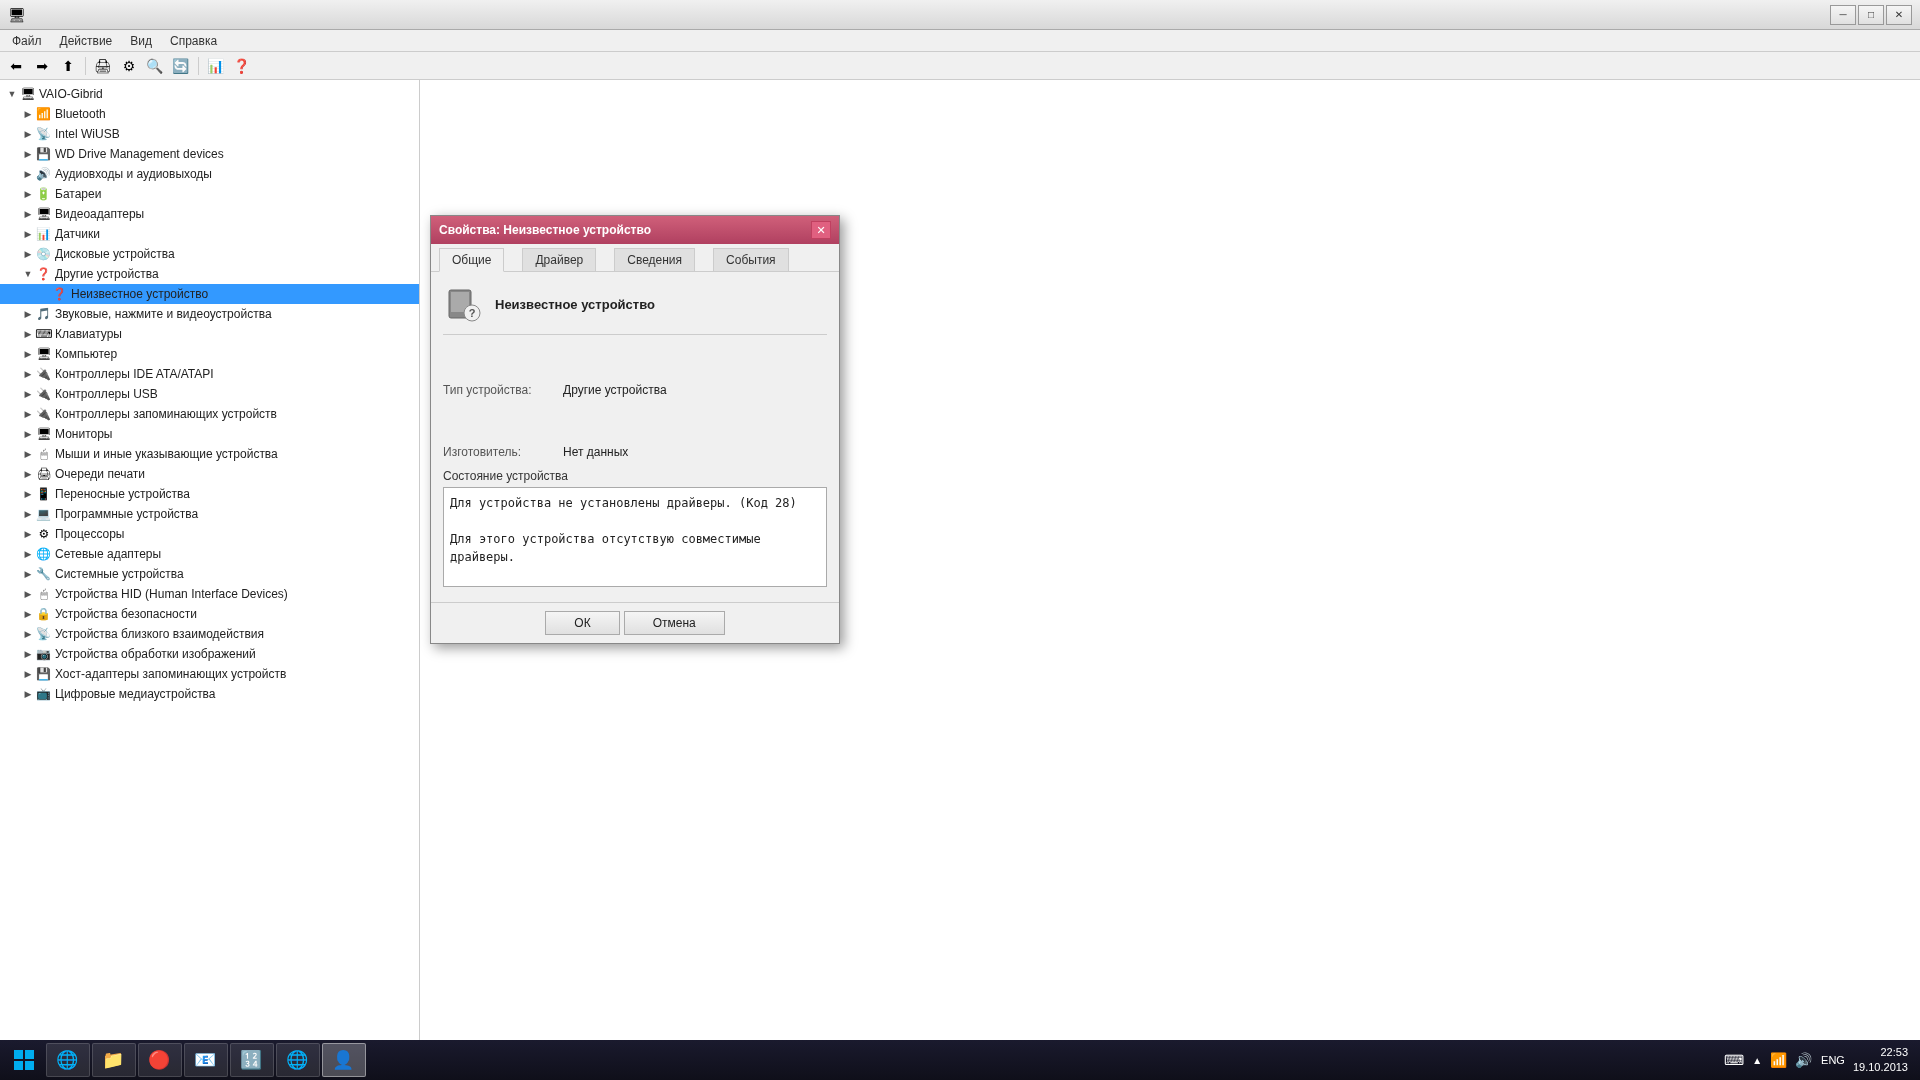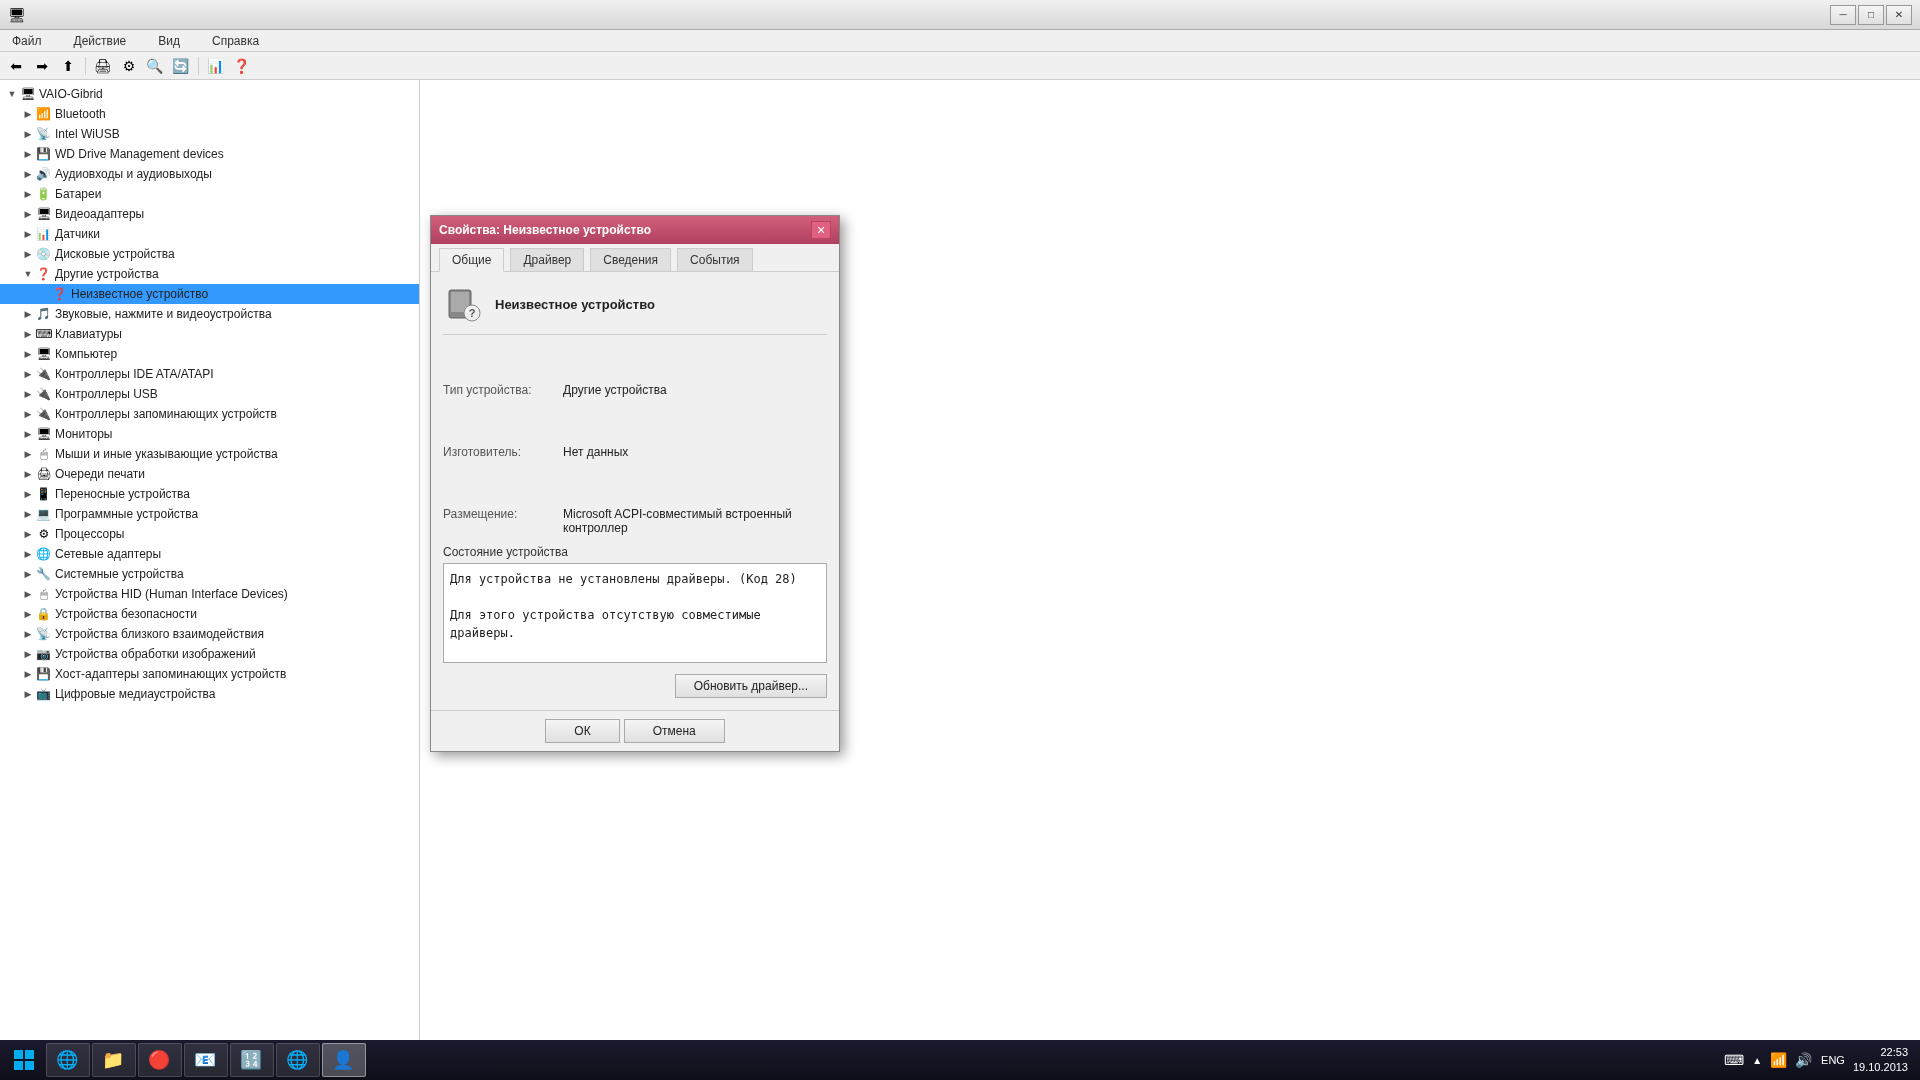--- a/index.html
+++ b/index.html
@@ -48,21 +48,21 @@
     }
 
     
     .menu-bar {
       background: #f0f0f0;
       height: 22px;
       display: flex;
       align-items: center;
       border-bottom: 1px solid #ccc;
       padding: 0 4px;
-      gap: 16px;
+      gap: 2px;
     }
     .menu-item {
       padding: 2px 8px;
       cursor: pointer;
       font-size: 12px;
       color: #333;
     }
 
     
     .toolbar {
@@ -235,21 +235,21 @@
       display: flex;
       align-items: center;
       justify-content: center;
       font-size: 11px;
     }
     .dialog-tabs {
       background: #f0f0f0;
       border-bottom: 1px solid #ccc;
       display: flex;
       padding: 4px 8px 0;
-      gap: 4px;
+      gap: 16px;
     }
     .dialog-tab {
       padding: 4px 12px;
       border: 1px solid #ccc;
       border-bottom: none;
       background: #e0e0e0;
       cursor: pointer;
       font-size: 12px;
       margin-right: 2px;
       color: #333;
@@ -646,37 +646,30 @@
 
       
       <div class="prop-row">
         <span class="prop-label">Тип устройства:</span>
         <span class="prop-value">Другие устройства</span>
       </div>
       <div class="prop-row">
         <span class="prop-label">Изготовитель:</span>
         <span class="prop-value">Нет данных</span>
       </div>
-      <div class="prop-row">
-        <span class="prop-label">Размещение:</span>
-        <span class="prop-value">Microsoft ACPI-совместимый встроенный контроллер</span>
-      </div>
 
       
       <div class="status-section-label">Состояние устройства</div>
       <textarea class="status-textbox" readonly="" style="">Для устройства не установлены драйверы. (Код 28)
 
 Для этого устройства отсутствую совместимые драйверы.
 
 Чтобы найти драйвер для этого устройства, нажмите кнопку "Обновить драйвер".</textarea>
 
       
-      <div class="update-driver-row">
-        <button class="update-driver-btn">Обновить драйвер...</button>
-      </div>
     </div>
 
     <div class="dialog-footer">
       <button class="footer-btn">ОК</button>
       <button class="footer-btn">Отмена</button>
     </div>
   </div>
 </div>
 
 <div class="taskbar">

